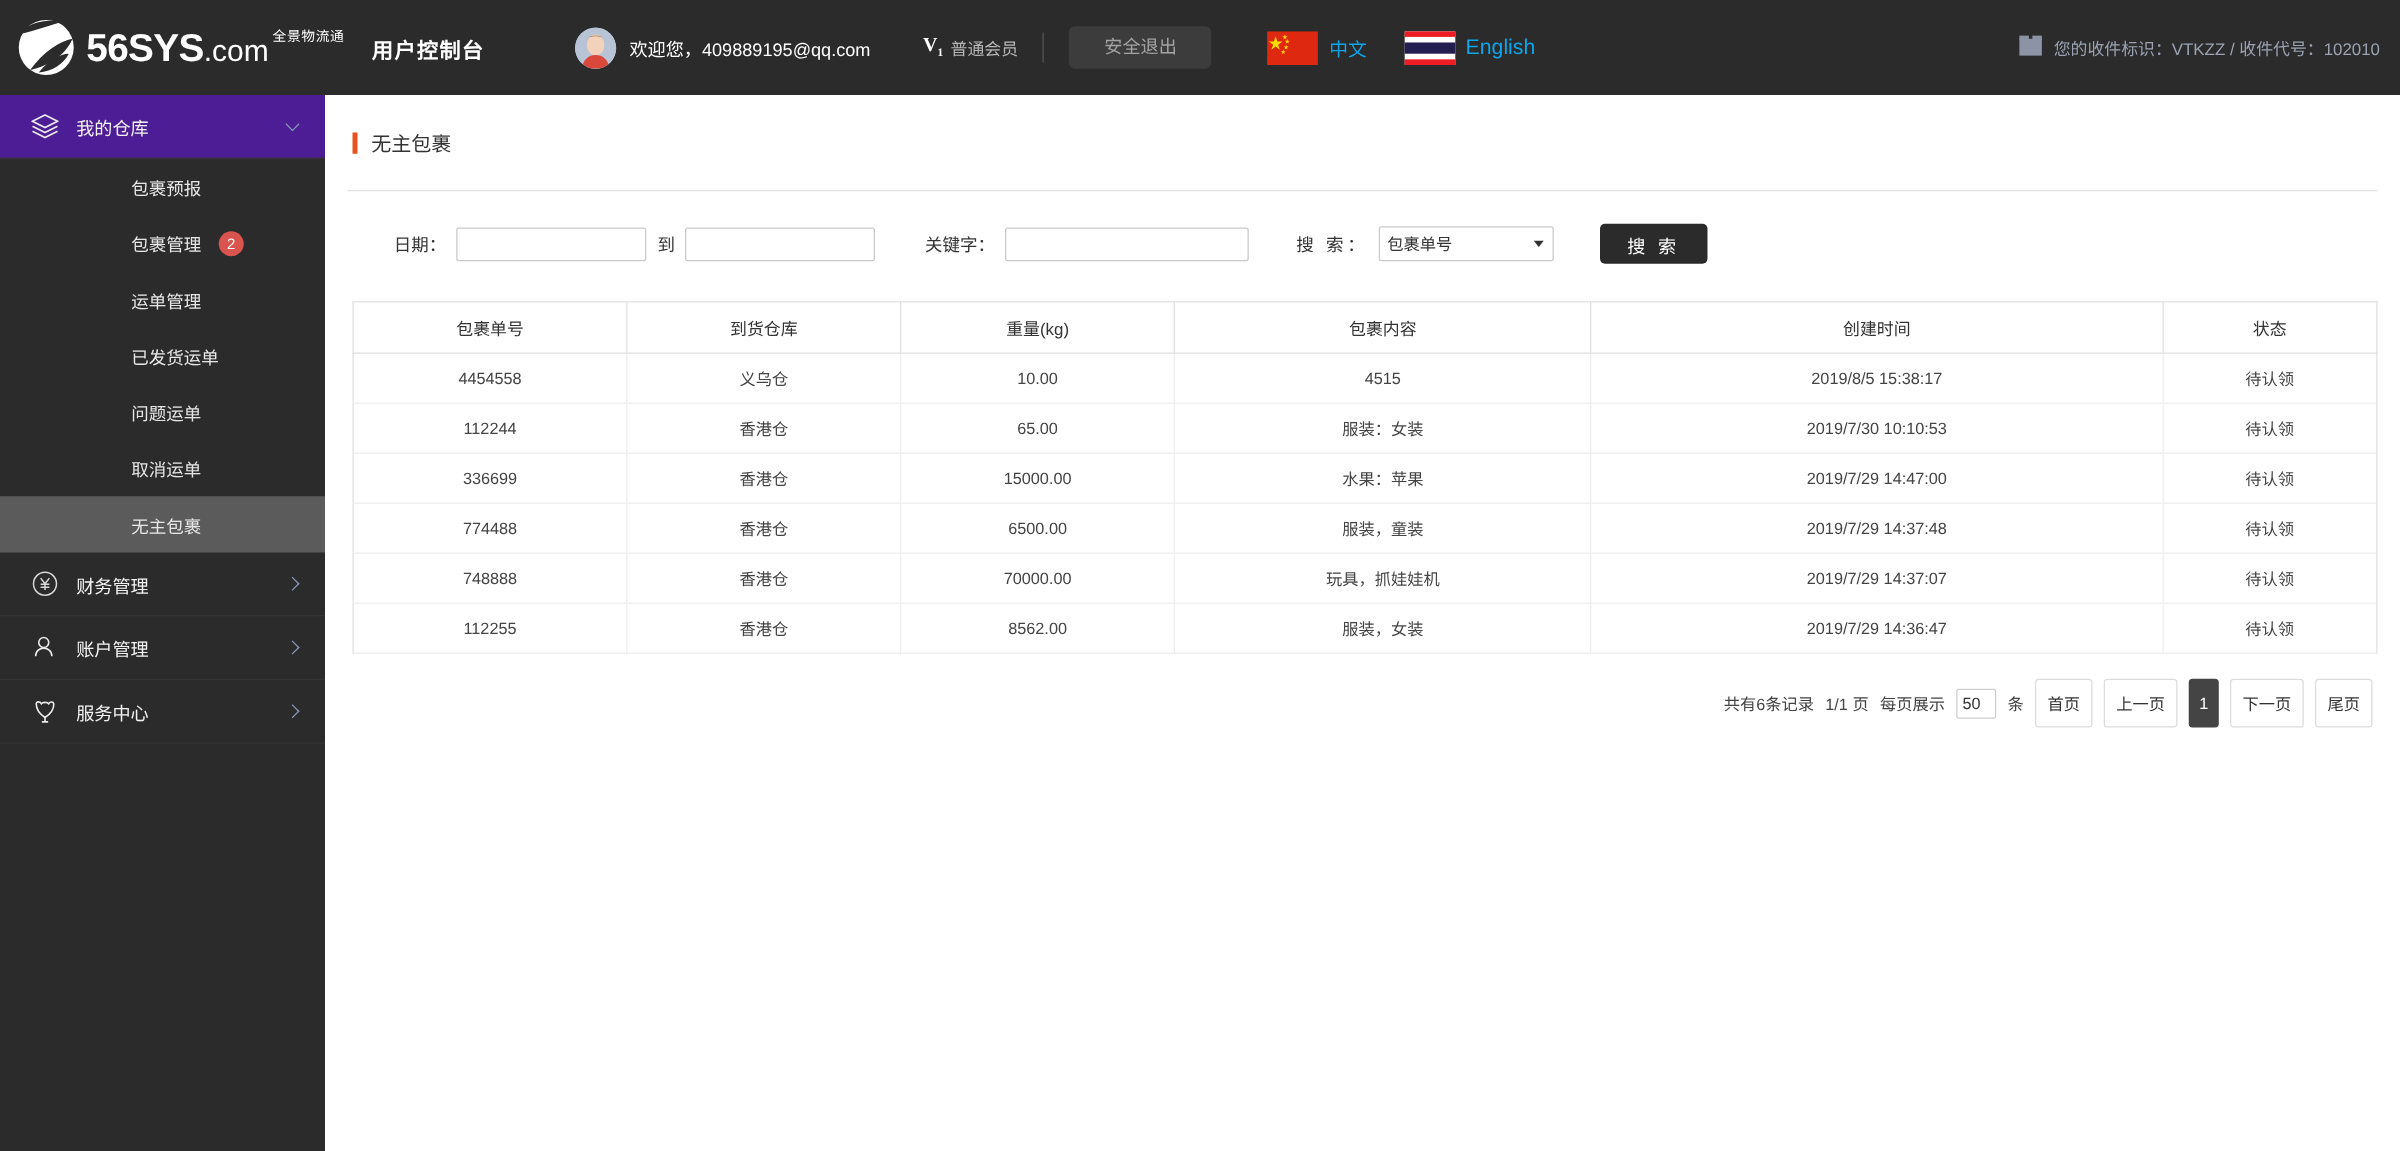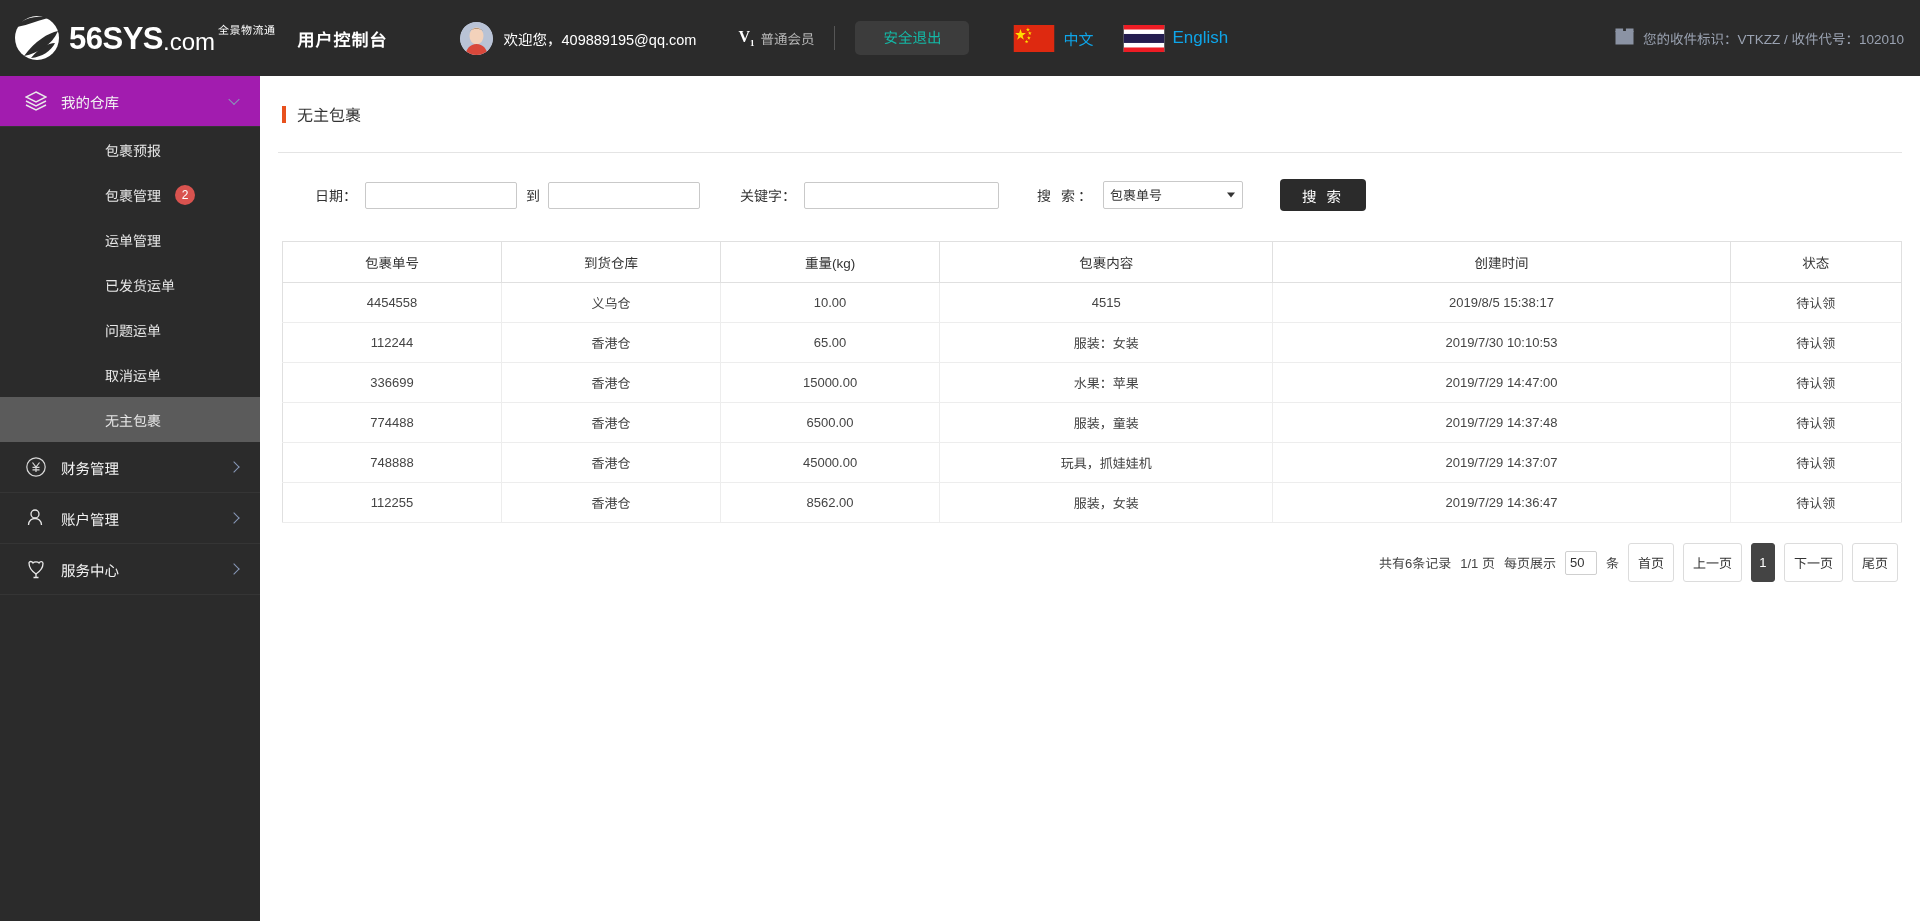--- a/index.html
+++ b/index.html
@@ -57,21 +57,21 @@
   .welcome {
     color: #ffffff; font-size: 14.5px; margin-left: 11px; white-space: nowrap;
   }
   .vip-wrap { display: flex; align-items: center; margin-left: 42px; }
   .vip-icon { color: #ffffff; font-size: 16px; font-family: Liberation Serif, serif; font-weight: bold; }
   .vip-icon sub { font-size: 9px; }
   .vip-label { color: #b6b6b6; font-size: 13.5px; margin-left: 6px; white-space: nowrap; }
   .vsep { width: 1px; height: 24px; background: #565656; margin-left: 20px; }
   .logout-btn {
     margin-left: 20px;
-    background: #3c3c3c; color: #14b8a6;
+    background: #3c3c3c; color: #a3a3a3;
     border: none; border-radius: 5px;
     padding: 0 28px; height: 34px; line-height: 34px;
     font-size: 14.5px; cursor: pointer;
     font-family: inherit;
   }
   .lang {
     display: flex; align-items: center; margin-left: 44px; cursor: pointer;
   }
   .lang.second { margin-left: 30px; }
   .flag { width: 42px; height: 27px; flex: none; display: block; }
@@ -89,21 +89,21 @@
     position: absolute; top: 76px; left: 0;
     width: 260px; height: 845px;
     background: #2b2b2b;
   }
   .side-group-head {
     height: 51px; display: flex; align-items: center;
     padding-left: 25px; color: #f2f2f2; font-size: 14.5px;
     cursor: pointer; position: relative;
     border-bottom: 1px solid #353535;
   }
-  .side-group-head.open { background: #a21caf; }
+  .side-group-head.open { background: #4c1d95; }
   .side-group-head .g-icon { width: 22px; margin-right: 14px; display: flex; align-items: center; }
   .chev {
     position: absolute; right: 22px; top: 50%;
     width: 8px; height: 8px;
     border-right: 1.6px solid #8898b8; border-bottom: 1.6px solid #8898b8;
   }
   .chev.down { transform: translateY(-70%) rotate(45deg); }
   .chev.right { transform: translateY(-50%) rotate(-45deg); }
   .side-sub {
     height: 45px; display: flex; align-items: center;
@@ -437,21 +437,21 @@
             <td>774488</td>
             <td>香港仓</td>
             <td>6500.00</td>
             <td>服装，童装</td>
             <td>2019/7/29 14:37:48</td>
             <td>待认领</td>
           </tr>
           <tr>
             <td>748888</td>
             <td>香港仓</td>
-            <td>45000.00</td>
+            <td>70000.00</td>
             <td>玩具，抓娃娃机</td>
             <td>2019/7/29 14:37:07</td>
             <td>待认领</td>
           </tr>
           <tr>
             <td>112255</td>
             <td>香港仓</td>
             <td>8562.00</td>
             <td>服装，女装</td>
             <td>2019/7/29 14:36:47</td>

